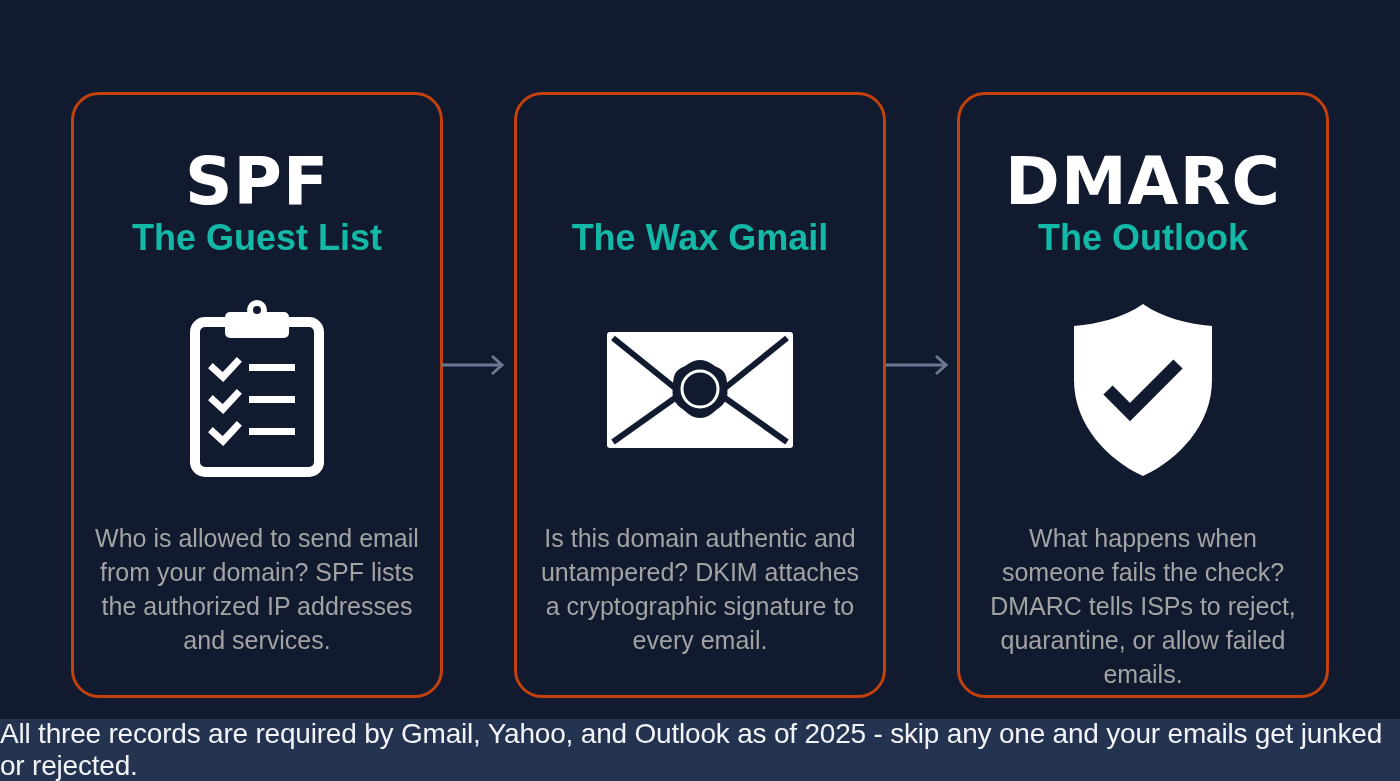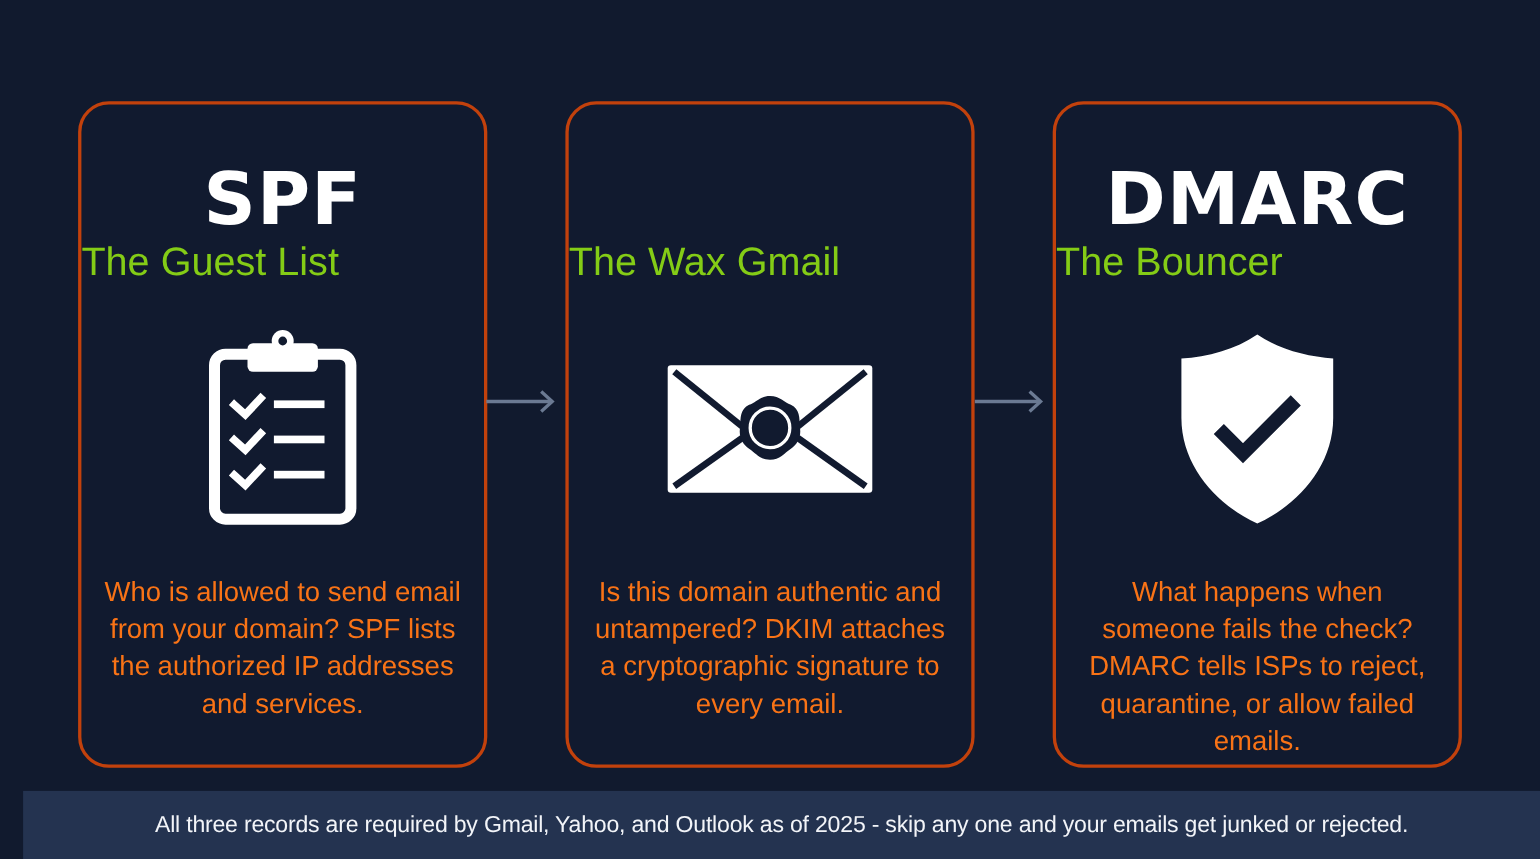--- a/index.html
+++ b/index.html
@@ -14,36 +14,36 @@
     background:#111a2f;
     box-sizing:content-box;
     margin-top:28px;
   }
   .card .title {
     position:absolute; top:48px; left:0; right:0; text-align:center;
     color:#ffffff; font-weight:bold; font-size:66px; letter-spacing:1px;
     font-family:"DejaVu Sans", sans-serif;
   }
   .card .subtitle {
-    position:absolute; top:122px; left:0; right:0; 
-    color:#84cc16; font-weight:normal; font-size:36px;
+    position:absolute; top:122px; left:0; right:0; text-align:center;
+    color:#14b8a6; font-weight:bold; font-size:36px;
     font-family:"Liberation Sans", sans-serif;
   }
   .card .icon { position:absolute; left:0; right:0; top:200px; height:190px; display:flex; justify-content:center; align-items:center; }
   .card .desc {
     position:absolute; top:426px; left:20px; right:20px; text-align:center;
-    color:#f97316; font-size:25px; line-height:34px;
+    color:#a3a3a3; font-size:25px; line-height:34px;
   }
   .arrow { position:absolute; top:352px; width:66px; height:26px; }
   .footer {
     position:absolute; left:0; right:0; top:719px; height:62px;
     background:#243350;
     display:flex; align-items:center; justify-content:center;
-    color:#f2f4f8; font-size:21px;
-    font-family:"Liberation Sans", sans-serif; letter-spacing:-0.2px;margin-left:21px;
+    color:#f2f4f8; font-size:28px;
+    font-family:"Liberation Sans", sans-serif; letter-spacing:-0.2px;
   }
 </style>
 </head>
 <body>
 
 <div class="card" style="left:71px;">
   <div class="title">SPF</div>
   <div class="subtitle">The Guest List</div>
   <div class="icon">
     <svg width="140" height="180" viewBox="0 0 140 180">
@@ -87,21 +87,21 @@
   <div class="desc">Is this domain authentic and untampered? DKIM attaches a cryptographic signature to every email.</div>
 </div>
 
 <svg class="arrow" style="left:886px;" viewBox="0 0 66 26">
   <line x1="0" y1="13" x2="60" y2="13" stroke="#6b7a93" stroke-width="3"></line>
   <polyline points="50,4 60,13 50,22" fill="none" stroke="#6b7a93" stroke-width="3"></polyline>
 </svg>
 
 <div class="card" style="left:957px;">
   <div class="title">DMARC</div>
-  <div class="subtitle">The Bouncer</div>
+  <div class="subtitle">The Outlook</div>
   <div class="icon">
     <svg width="150" height="180" viewBox="0 0 150 180">
       <path d="M75,4 C95,18 120,24 144,26 L144,80 C144,125 110,160 75,176 C40,160 6,125 6,80 L6,26 C30,24 55,18 75,4 Z" fill="#ffffff"></path>
       <polyline points="40,90 62,112 110,64" fill="none" stroke="#111a2f" stroke-width="13"></polyline>
     </svg>
   </div>
   <div class="desc">What happens when someone fails the check? DMARC tells ISPs to reject, quarantine, or allow failed emails.</div>
 </div>
 
 <div class="footer">

